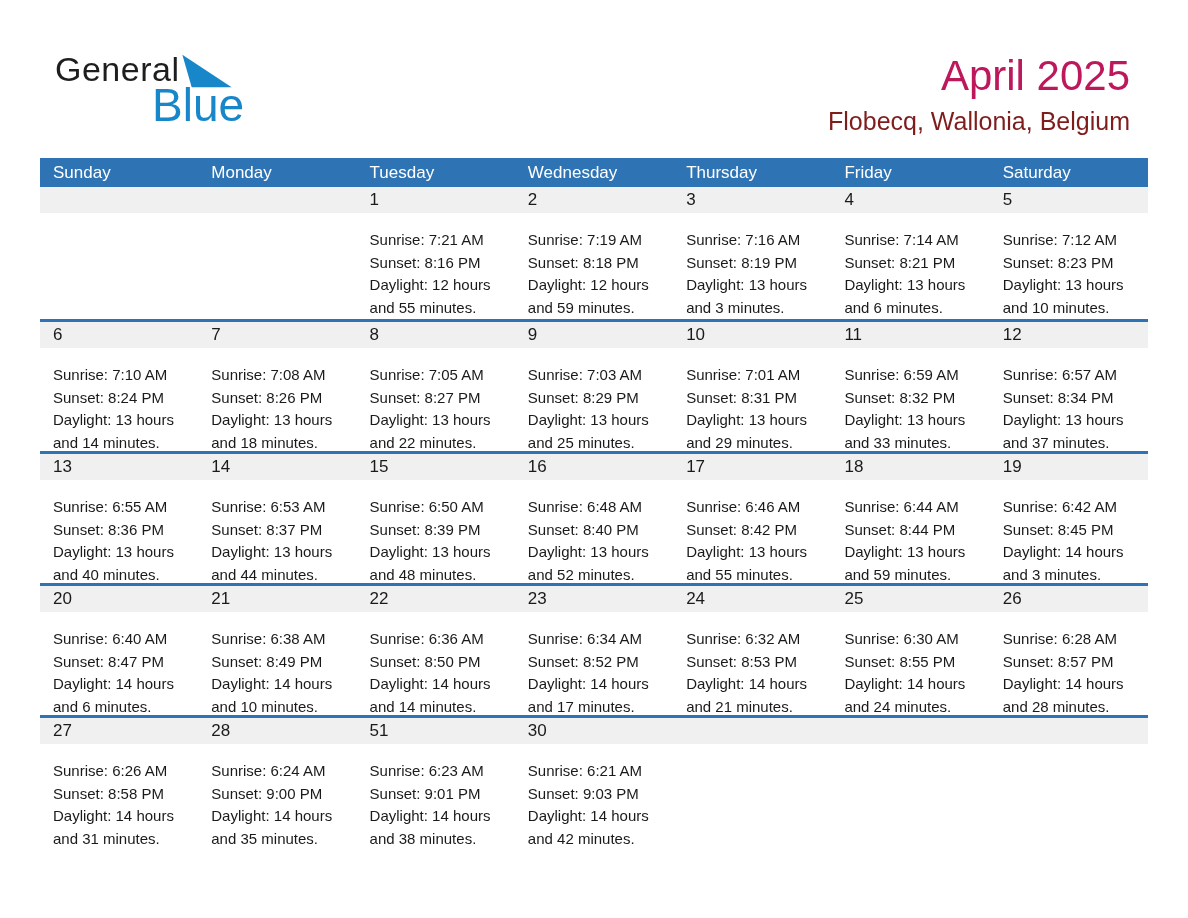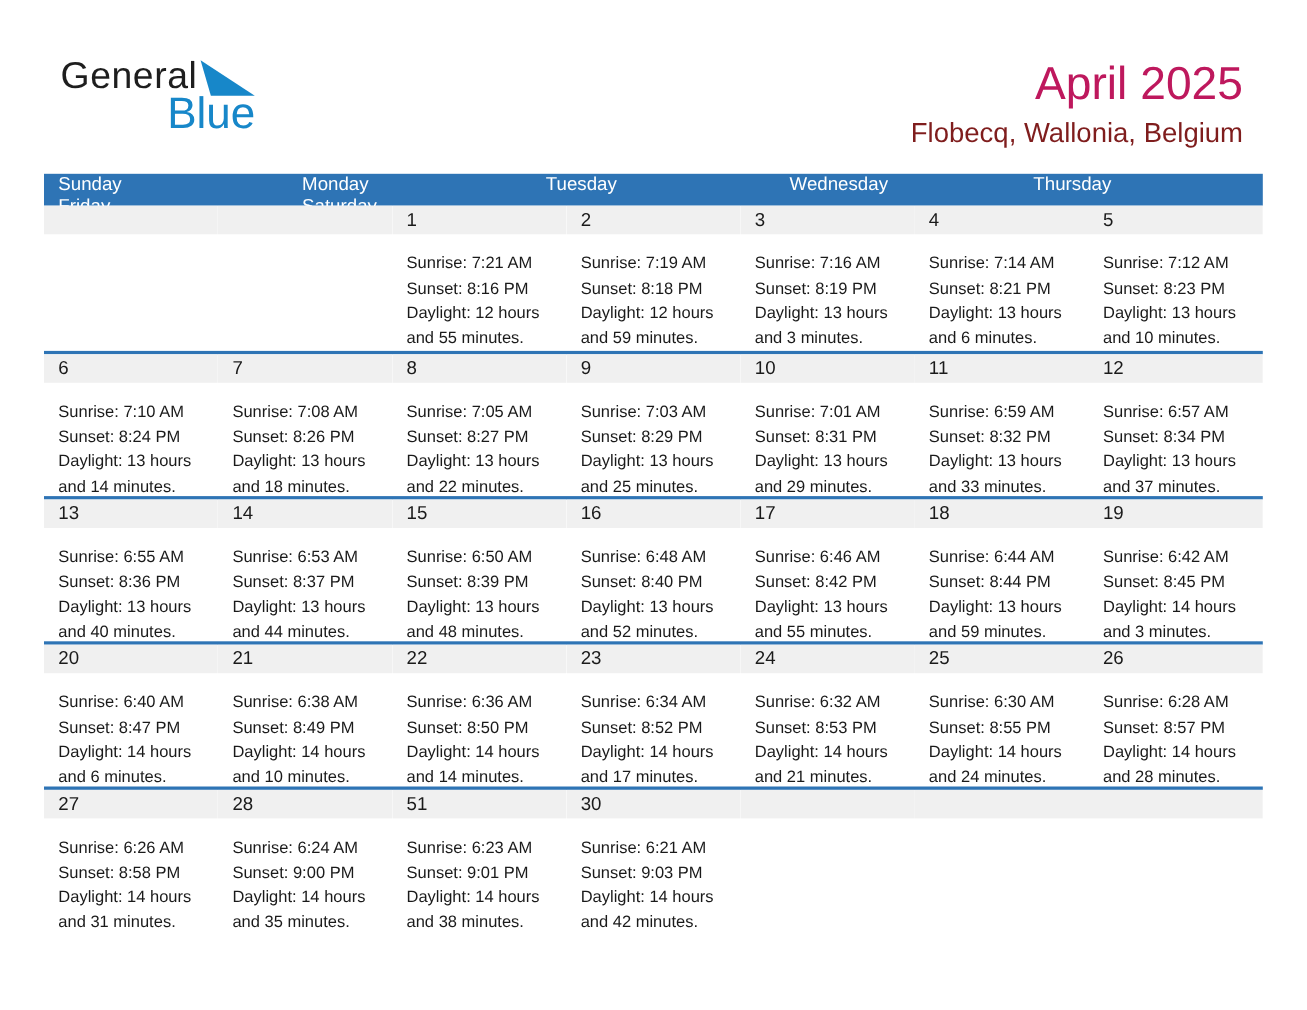--- a/index.html
+++ b/index.html
@@ -17,31 +17,31 @@
     display:flex; justify-content:space-between; align-items:flex-start;
     padding:52px 58px 0 55px; height:158px;
   }
   .logo { line-height:1; }
   .logo-row1 { display:flex; align-items:flex-start; }
   .logo-general {
     font-size:34px; letter-spacing:0.5px; color:#1e1e1e; font-weight:normal;
   }
   .logo-triangle { margin-left:2px; margin-top:2px; }
   .logo-blue {
-    font-size:40px; color:var(--logo-blue,#1787c9); margin-top:-9px; padding-left:97px;
+    font-size:46px; color:var(--logo-blue,#1787c9); margin-top:-9px; padding-left:97px;
     font-weight:normal;
   }
   .titles { text-align:right; }
   .page-title { font-size:42px; font-weight:normal; color:#be185d; line-height:1.15; }
   .page-subtitle { font-size:25px; font-weight:normal; color:#7f1d1d; margin-top:7px; }
 
   
   .calendar { margin:0 40px; width:1108px; }
   .weekday-row {
-    display:grid; grid-template-columns:repeat(5,1fr);
+    display:grid; grid-template-columns:repeat(7,1fr);
     background:var(--header-blue,#2e74b5); height:29px; align-items:center;
   }
   .weekday { color:#ffffff; font-size:17px; padding-left:13px; font-weight:normal; }
 
   .week-row {
     display:grid; grid-template-columns:repeat(7,1fr);
     height:132px; background:#ffffff;
   }
   .week-row + .week-row { border-top:3px solid var(--header-blue,#2e74b5); }
 

